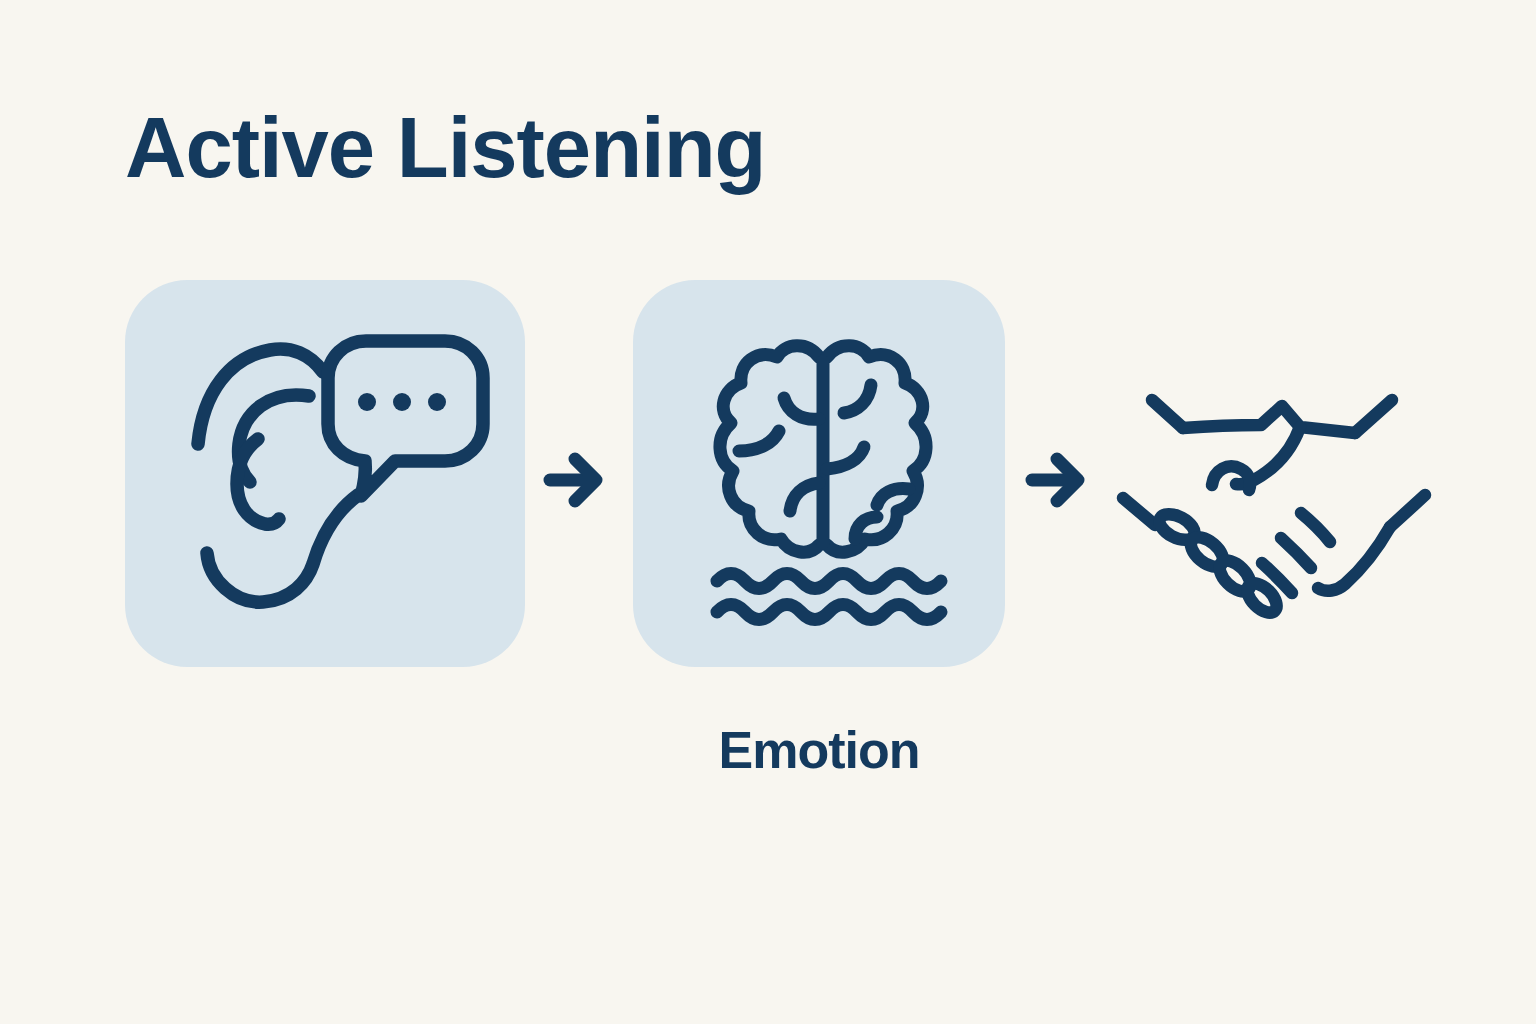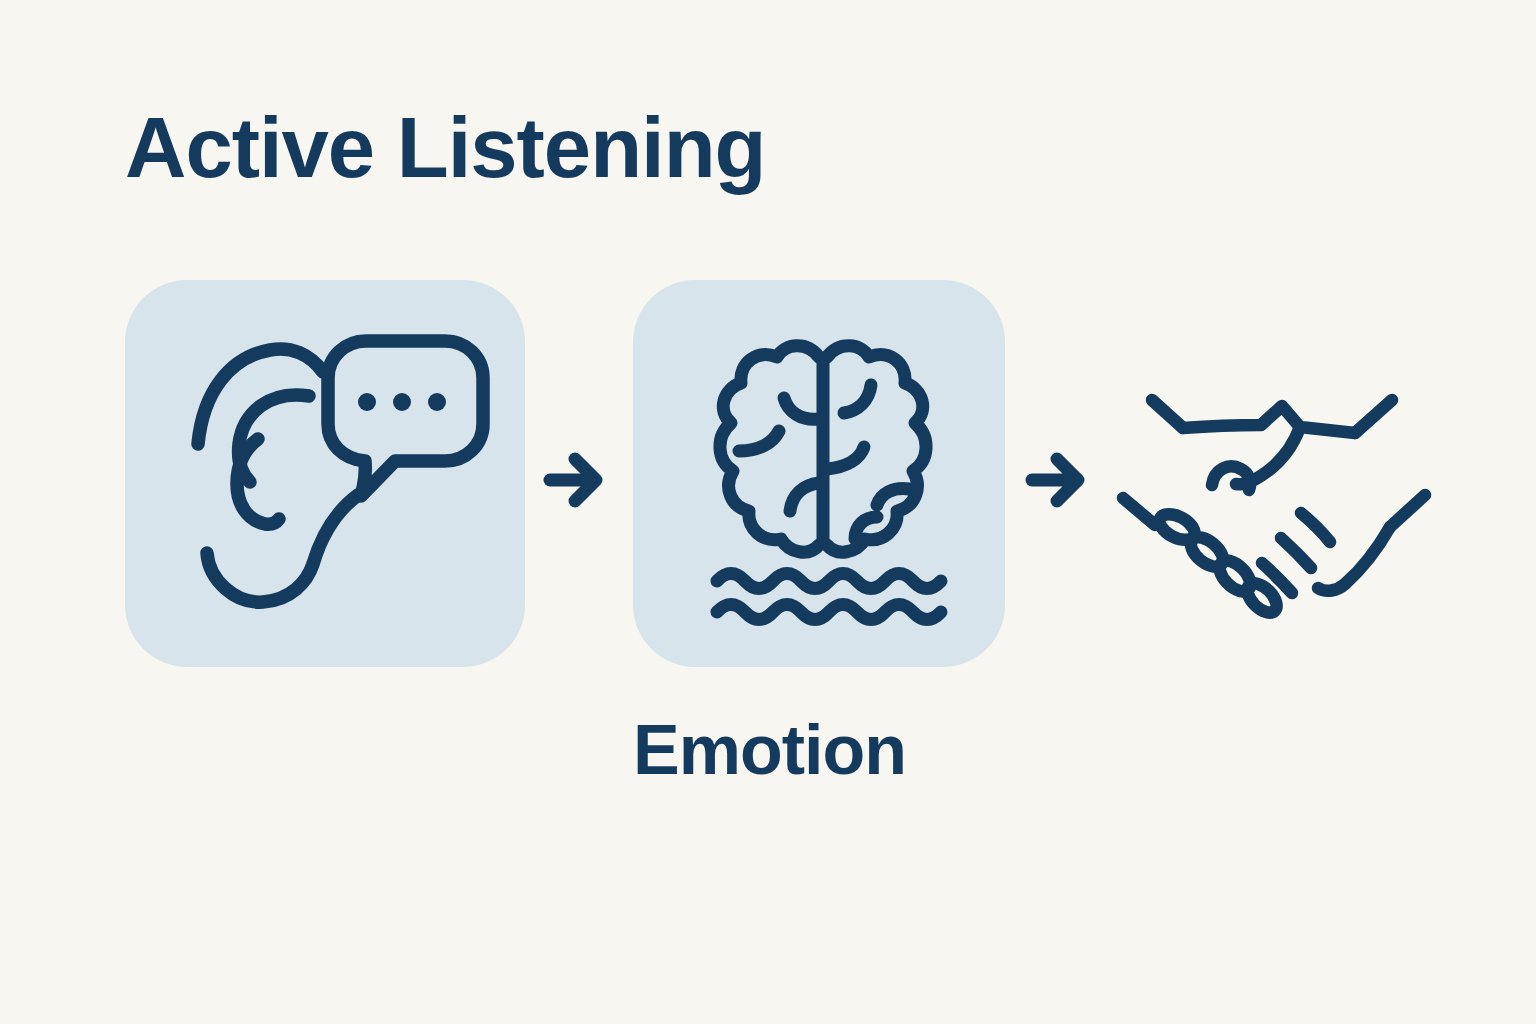--- a/index.html
+++ b/index.html
@@ -29,22 +29,22 @@
   .tile.tile-emotion{left:633px;width:372px;}
   .icon-abs{position:absolute;display:block;color:var(--ink);}
   .ear-icon{left:70px;top:52px;}
   .brain-icon{left:70px;top:51px;}
   .handshake-icon{left:1115px;top:392px;}
   .arrow{position:absolute;top:450px;color:var(--ink);}
   .arrow-1{left:546px;}
   .arrow-2{left:1028px;}
   .step-label{
     position:absolute;left:633px;top:705px;width:372px;
-    font-size:70px;font-weight:700;line-height:90px;
-    color:var(--ink);letter-spacing:-1px;
+    font-size:52px;font-weight:700;line-height:90px;
+    text-align:center;color:var(--ink);letter-spacing:-1px;
   }
   .step-label span{display:block;}
   svg{display:block;overflow:visible;}
   .stroke{fill:none;stroke:currentColor;stroke-linecap:round;stroke-linejoin:round;}
 </style>
 </head>
 <body>
 
 <div class="stage">
 

